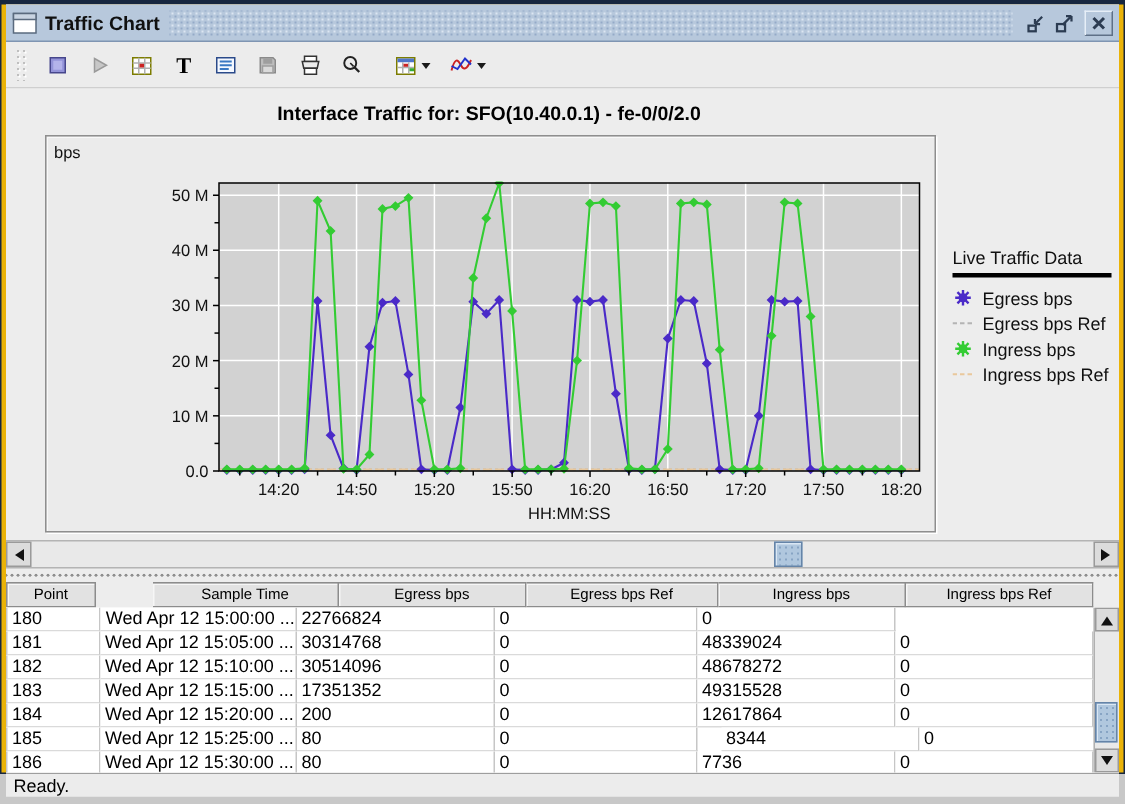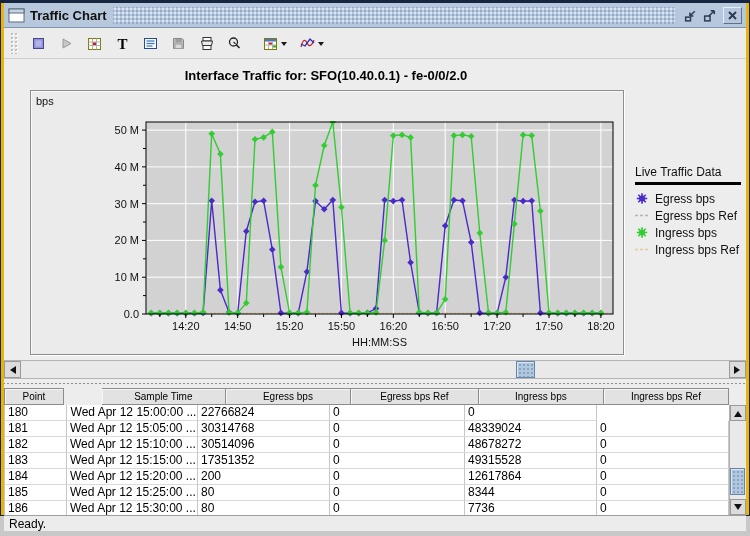--- a/index.html
+++ b/index.html
@@ -499,21 +499,21 @@
             <div class="td" style="width: 132px;">200</div>
             <div class="td" style="width: 135px;">0</div>
             <div class="td" style="width: 132px;">12617864</div>
             <div class="td" style="width: 132px;">0</div>
           </div>
           <div class="trow">
             <div class="td" style="width: 63px;">185</div>
             <div class="td" style="width: 131px;">Wed Apr 12 15:25:00 ...</div>
             <div class="td" style="width: 132px;">80</div>
             <div class="td" style="width: 135px;">0</div>
-            <div class="td" style="width: 132px;">8344</div>
+            <div class="td" style="width: 132px; margin-left: 16px;">8344</div>
             <div class="td" style="width: 132px;">0</div>
           </div>
           <div class="trow">
             <div class="td" style="width: 63px;">186</div>
             <div class="td" style="width: 131px;">Wed Apr 12 15:30:00 ...</div>
             <div class="td" style="width: 132px;">80</div>
             <div class="td" style="width: 135px;">0</div>
             <div class="td" style="width: 132px;">7736</div>
             <div class="td" style="width: 132px;">0</div>
           </div>

